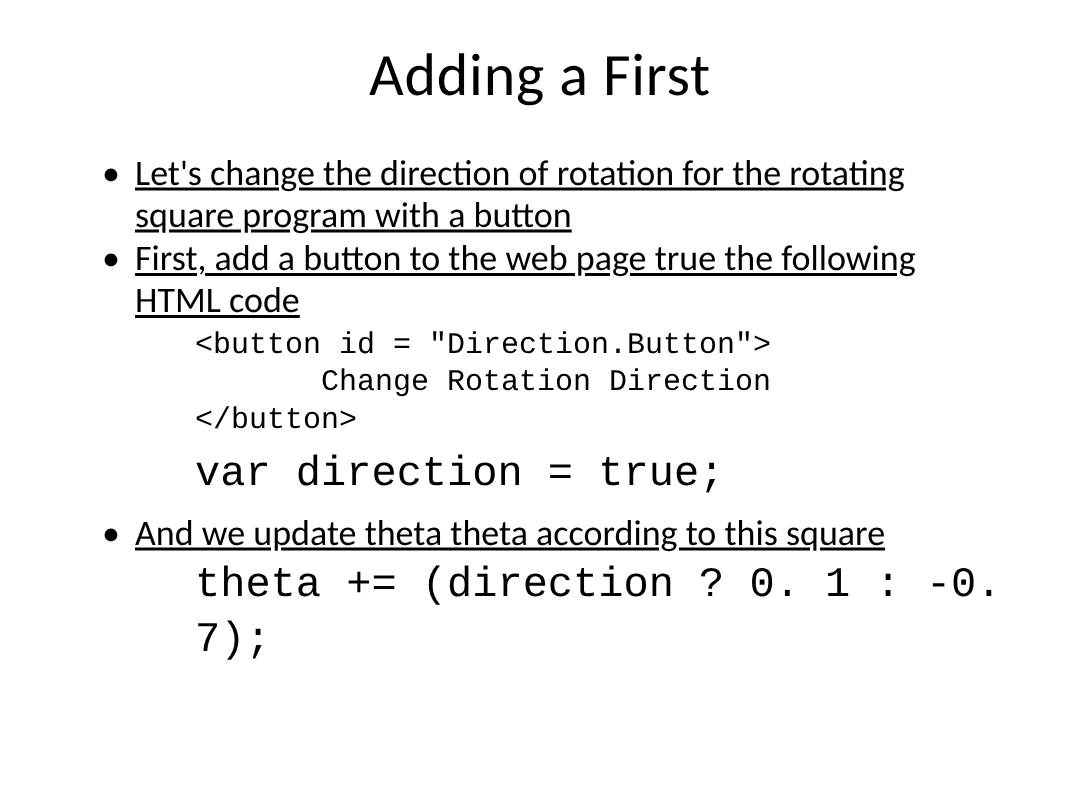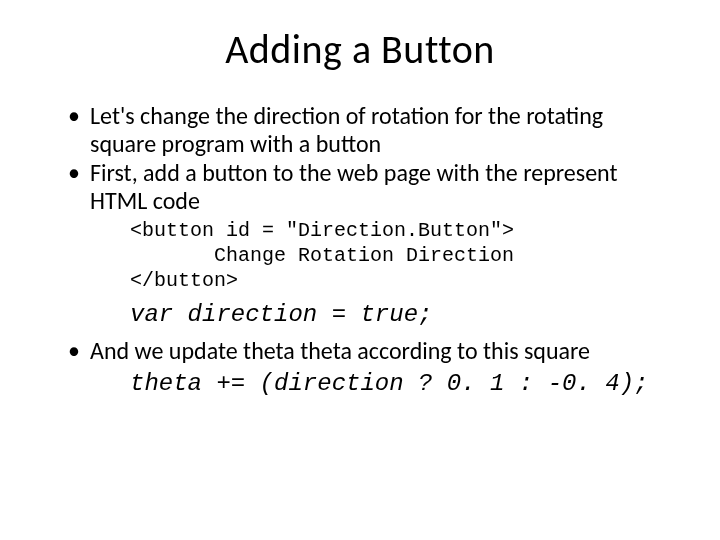--- a/index.html
+++ b/index.html
@@ -21,20 +21,21 @@
       font-weight: 400;
       text-align: center;
       margin-bottom: 28px;
       letter-spacing: 0.5px;
     }
     .content {
       padding-left: 12px;
     }
     ul {
       list-style: none;
+      text-decoration: underline;
     }
     .bullet-item {
       position: relative;
       padding-left: 28px;
       font-size: 24px;
       line-height: 1.15;
       margin-bottom: 2px;
     }
     .bullet-item::before {
       content: "•";
@@ -47,45 +48,44 @@
       font-family: "Courier New", Courier, monospace;
       font-size: 20px;
       line-height: 1.25;
       padding-left: 68px;
       margin-top: 4px;
       margin-bottom: 6px;
       white-space: pre;
     }
     .code-line {
       font-family: "Courier New", Courier, monospace;
-      font-size: 24px;
+      font-size: 28px;
       line-height: 1.3;
       padding-left: 68px;
       margin-top: 4px;
       margin-bottom: 6px;
-      font-style: italic;
     }
   </style>
 </head>
 <body>
 
-<h1 class="slide-title">Adding a Button</h1>
+<h1 class="slide-title">Adding a First</h1>
 
 <div class="content">
   <ul>
     <li class="bullet-item">
       <span>Let's change the direction of rotation for the rotating square program with a button</span>
     </li>
     <li class="bullet-item">
-      <span>First, add a button to the web page with the represent HTML code</span>
+      <span>First, add a button to the web page true the following HTML code</span>
     </li>
   </ul>
   <div class="code-block">&lt;button id = "Direction.Button"&gt;
        Change Rotation Direction
 &lt;/button&gt;</div>
   <div class="code-line">var direction = true;</div>
   <ul>
     <li class="bullet-item">
       <span>And we update theta theta according to this square</span>
     </li>
   </ul>
-  <div class="code-line">theta += (direction ? 0. 1 : -0. 4);</div>
+  <div class="code-line">theta += (direction ? 0. 1 : -0. 7);</div>
 </div>
 
 </body></html>

